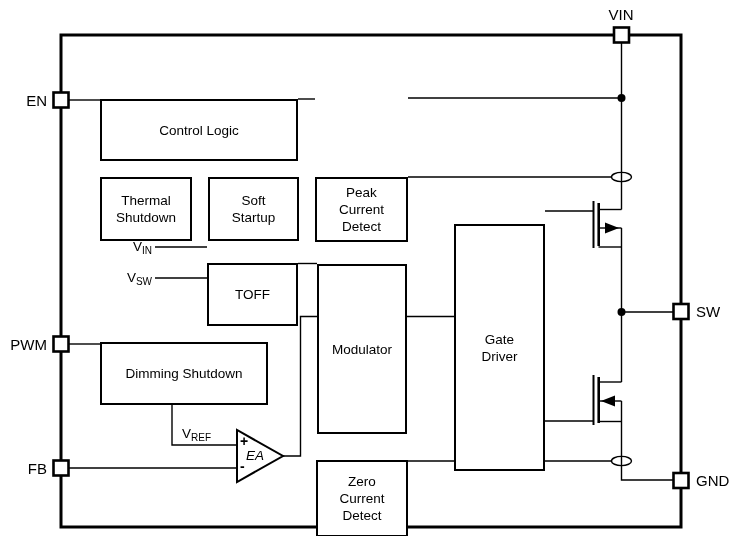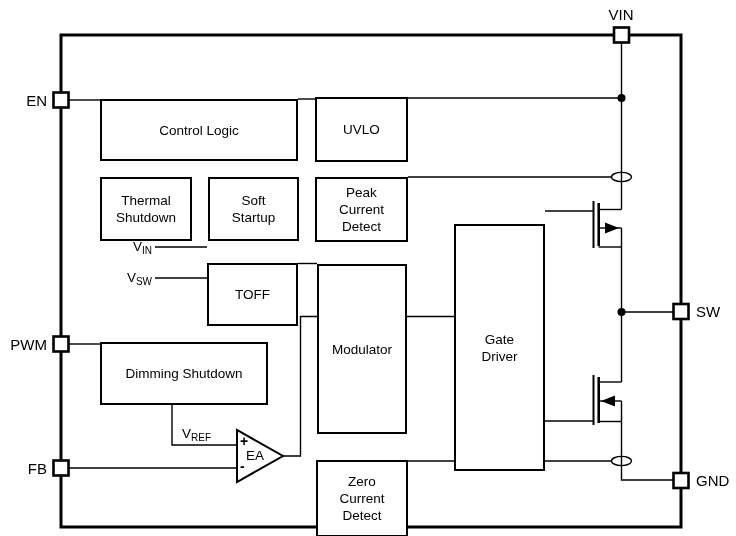--- a/index.html
+++ b/index.html
@@ -12,21 +12,21 @@
     position:absolute;box-sizing:border-box;border:2.5px solid #000;background:#fff;
     display:flex;align-items:center;justify-content:center;text-align:center;
     font-size:13.5px;line-height:17px;margin-top:31px;
   }
   .block span{white-space:pre-line;}
   .lbl{position:absolute;font-size:15px;line-height:15px;white-space:nowrap;}
   .lbl.right{text-align:right;}
   .lbl.center{text-align:center;}
   .siglbl{position:absolute;font-size:13.5px;line-height:14px;white-space:nowrap;}
   .siglbl .sub, .lbl .sub{font-size:10px;vertical-align:-3px;letter-spacing:0;margin-top:43px;}
-  .ea-txt{position:absolute;font-size:13.5px;line-height:14px;}
+  .ea-txt{position:absolute;font-size:13.5px;line-height:14px;font-style:italic;}
   .ea-sign{position:absolute;font-size:14px;line-height:12px;font-weight:bold;}
 </style>
 </head>
 <body>
 
 <div id="stage">
 
   <svg id="wire-art" width="736" height="536" viewBox="0 0 736 536">
 
     <rect x="61" y="35" width="620" height="492" fill="none" stroke="#000" stroke-width="3"></rect>
@@ -84,23 +84,20 @@
       <rect x="53.5" y="336.5" width="15" height="15"></rect>
       <rect x="53.5" y="460.5" width="15" height="15"></rect>
       <rect x="673.5" y="304" width="15" height="15"></rect>
       <rect x="673.5" y="473" width="15" height="15"></rect>
     </g>
   </svg>
 
   <div class="block" style="left:100px;top:68px;width:198px;height:62px">
     <span>Control Logic</span>
   </div>
-  <div class="block" style="left:315px;top:66px;width:93px;height:65px">
-    <span>UVLO</span>
-  </div>
   <div class="block" style="left:100px;top:146px;width:92px;height:64px">
     <span>Thermal
 Shutdown</span>
   </div>
   <div class="block" style="left:208px;top:146px;width:91px;height:64px">
     <span>Soft
 Startup</span>
   </div>
   <div class="block" style="left:315px;top:146px;width:93px;height:65px">
     <span>Peak

